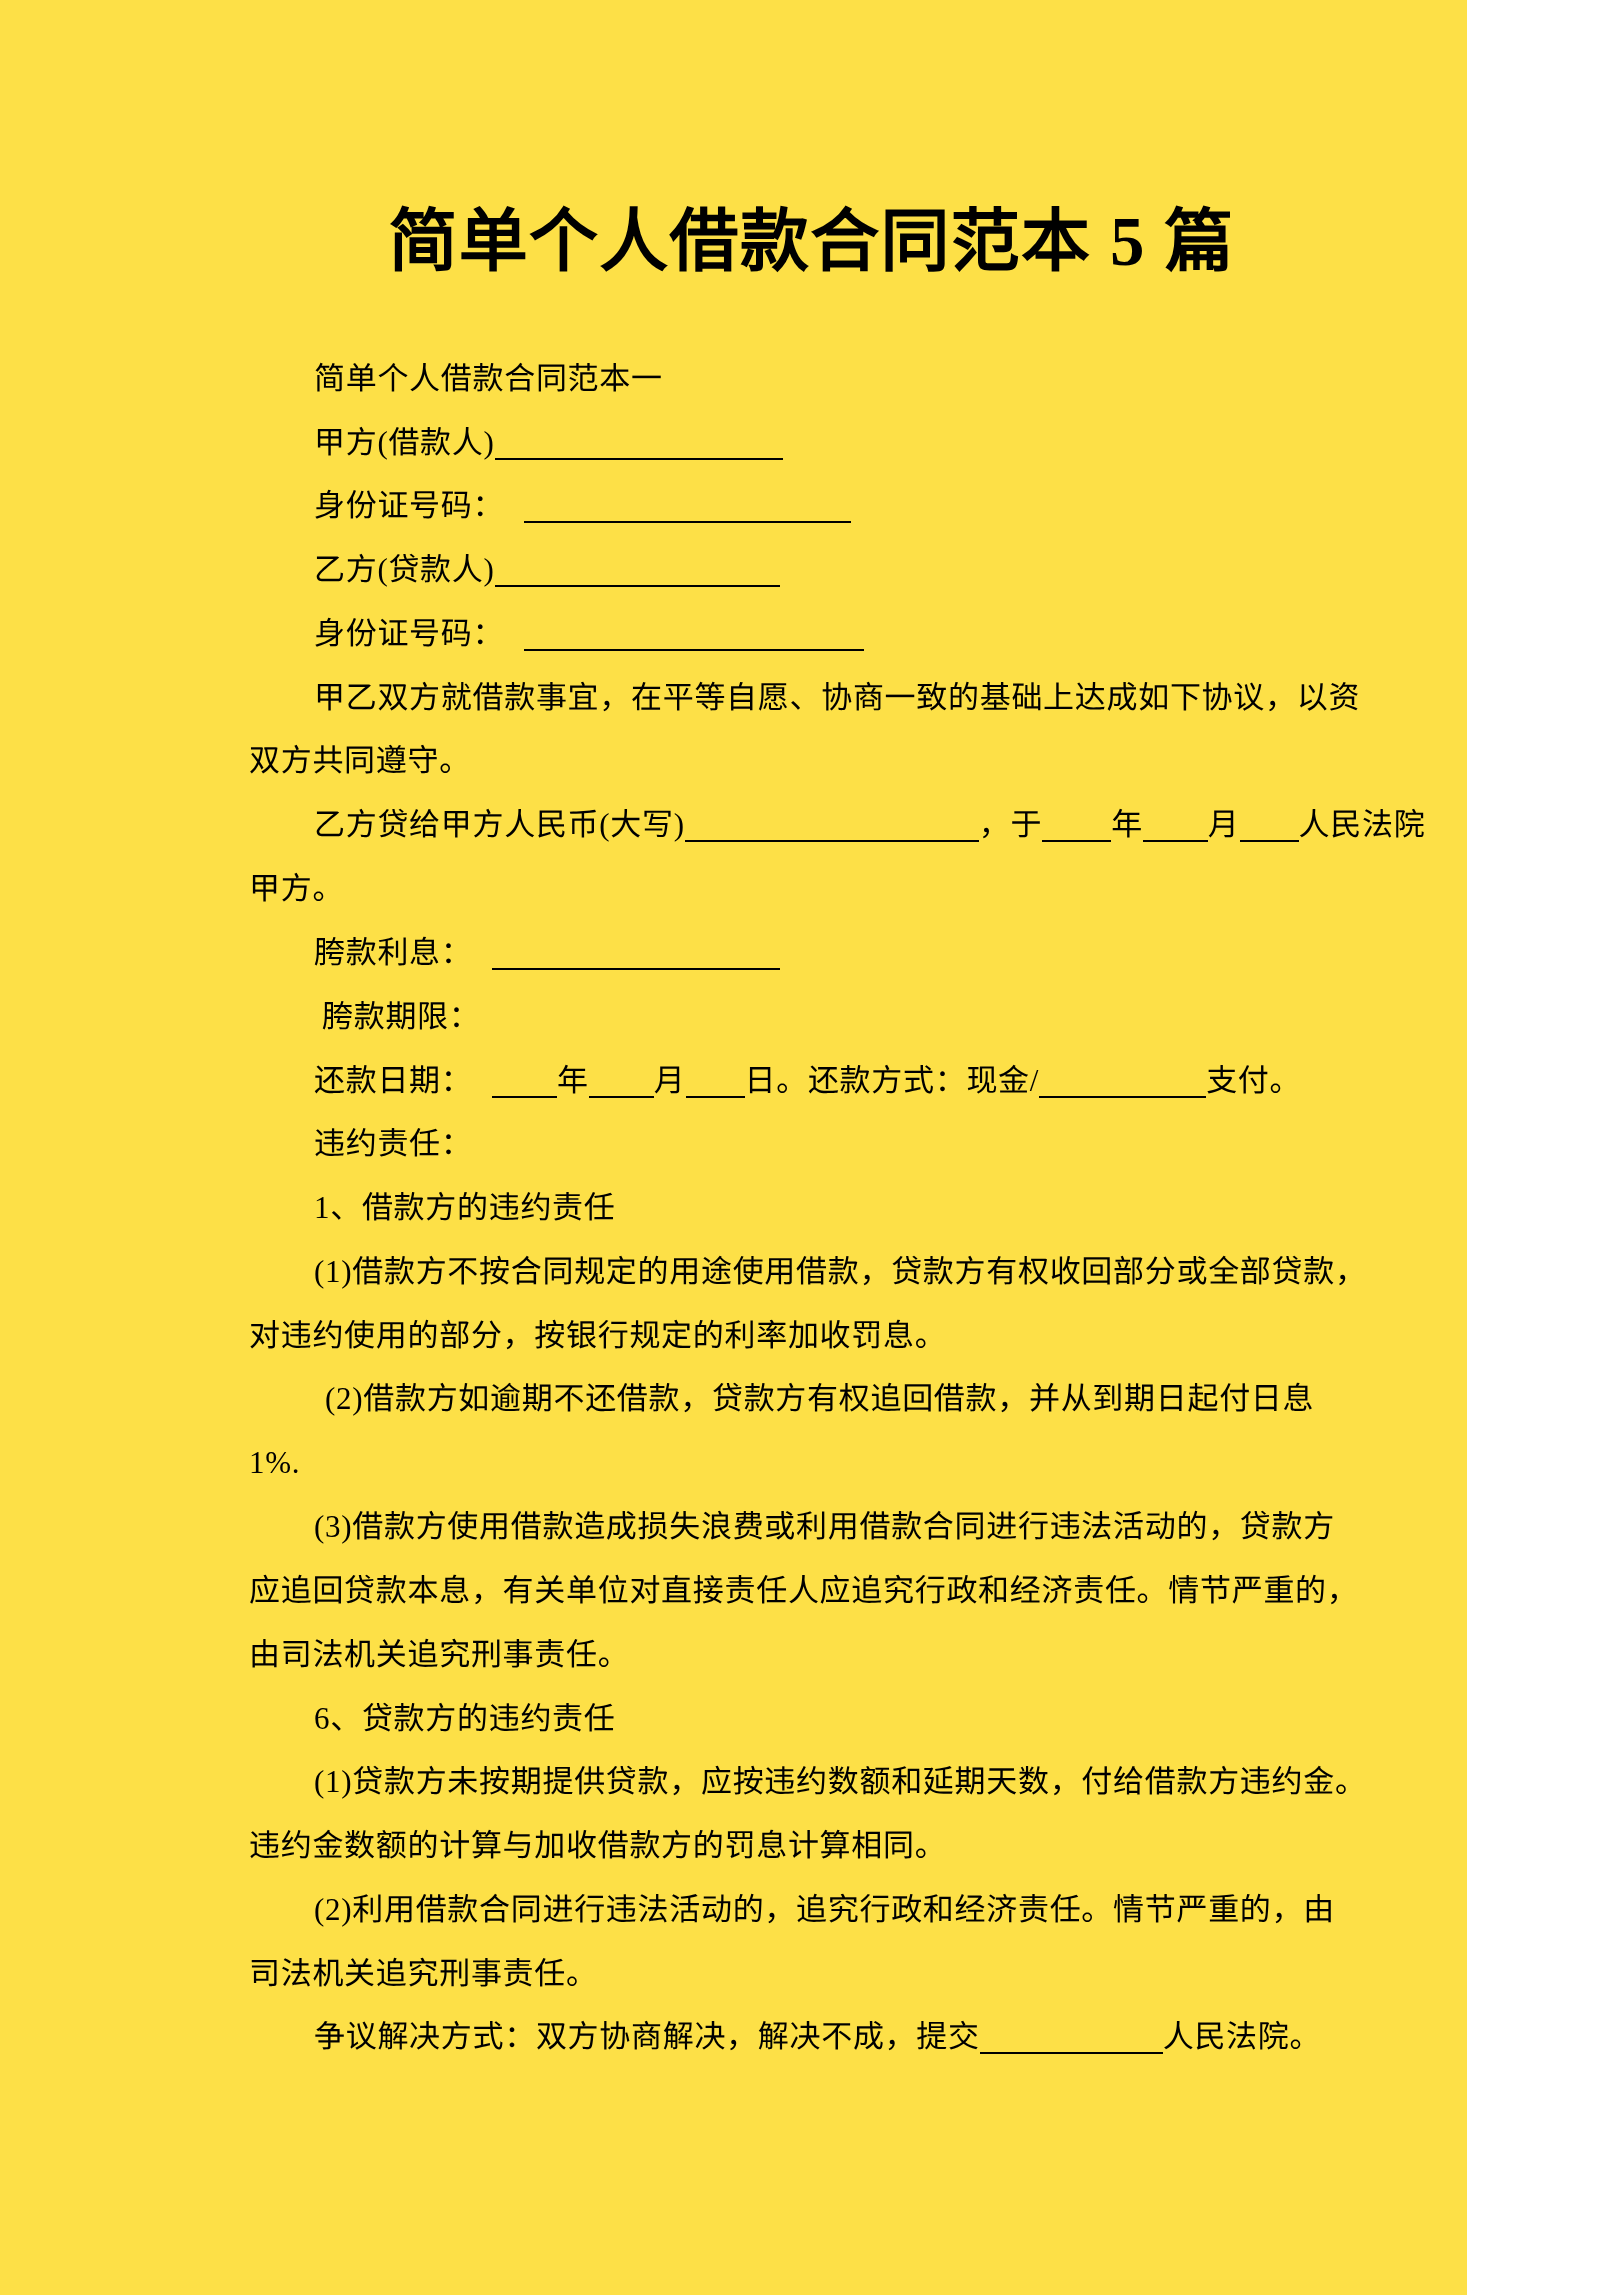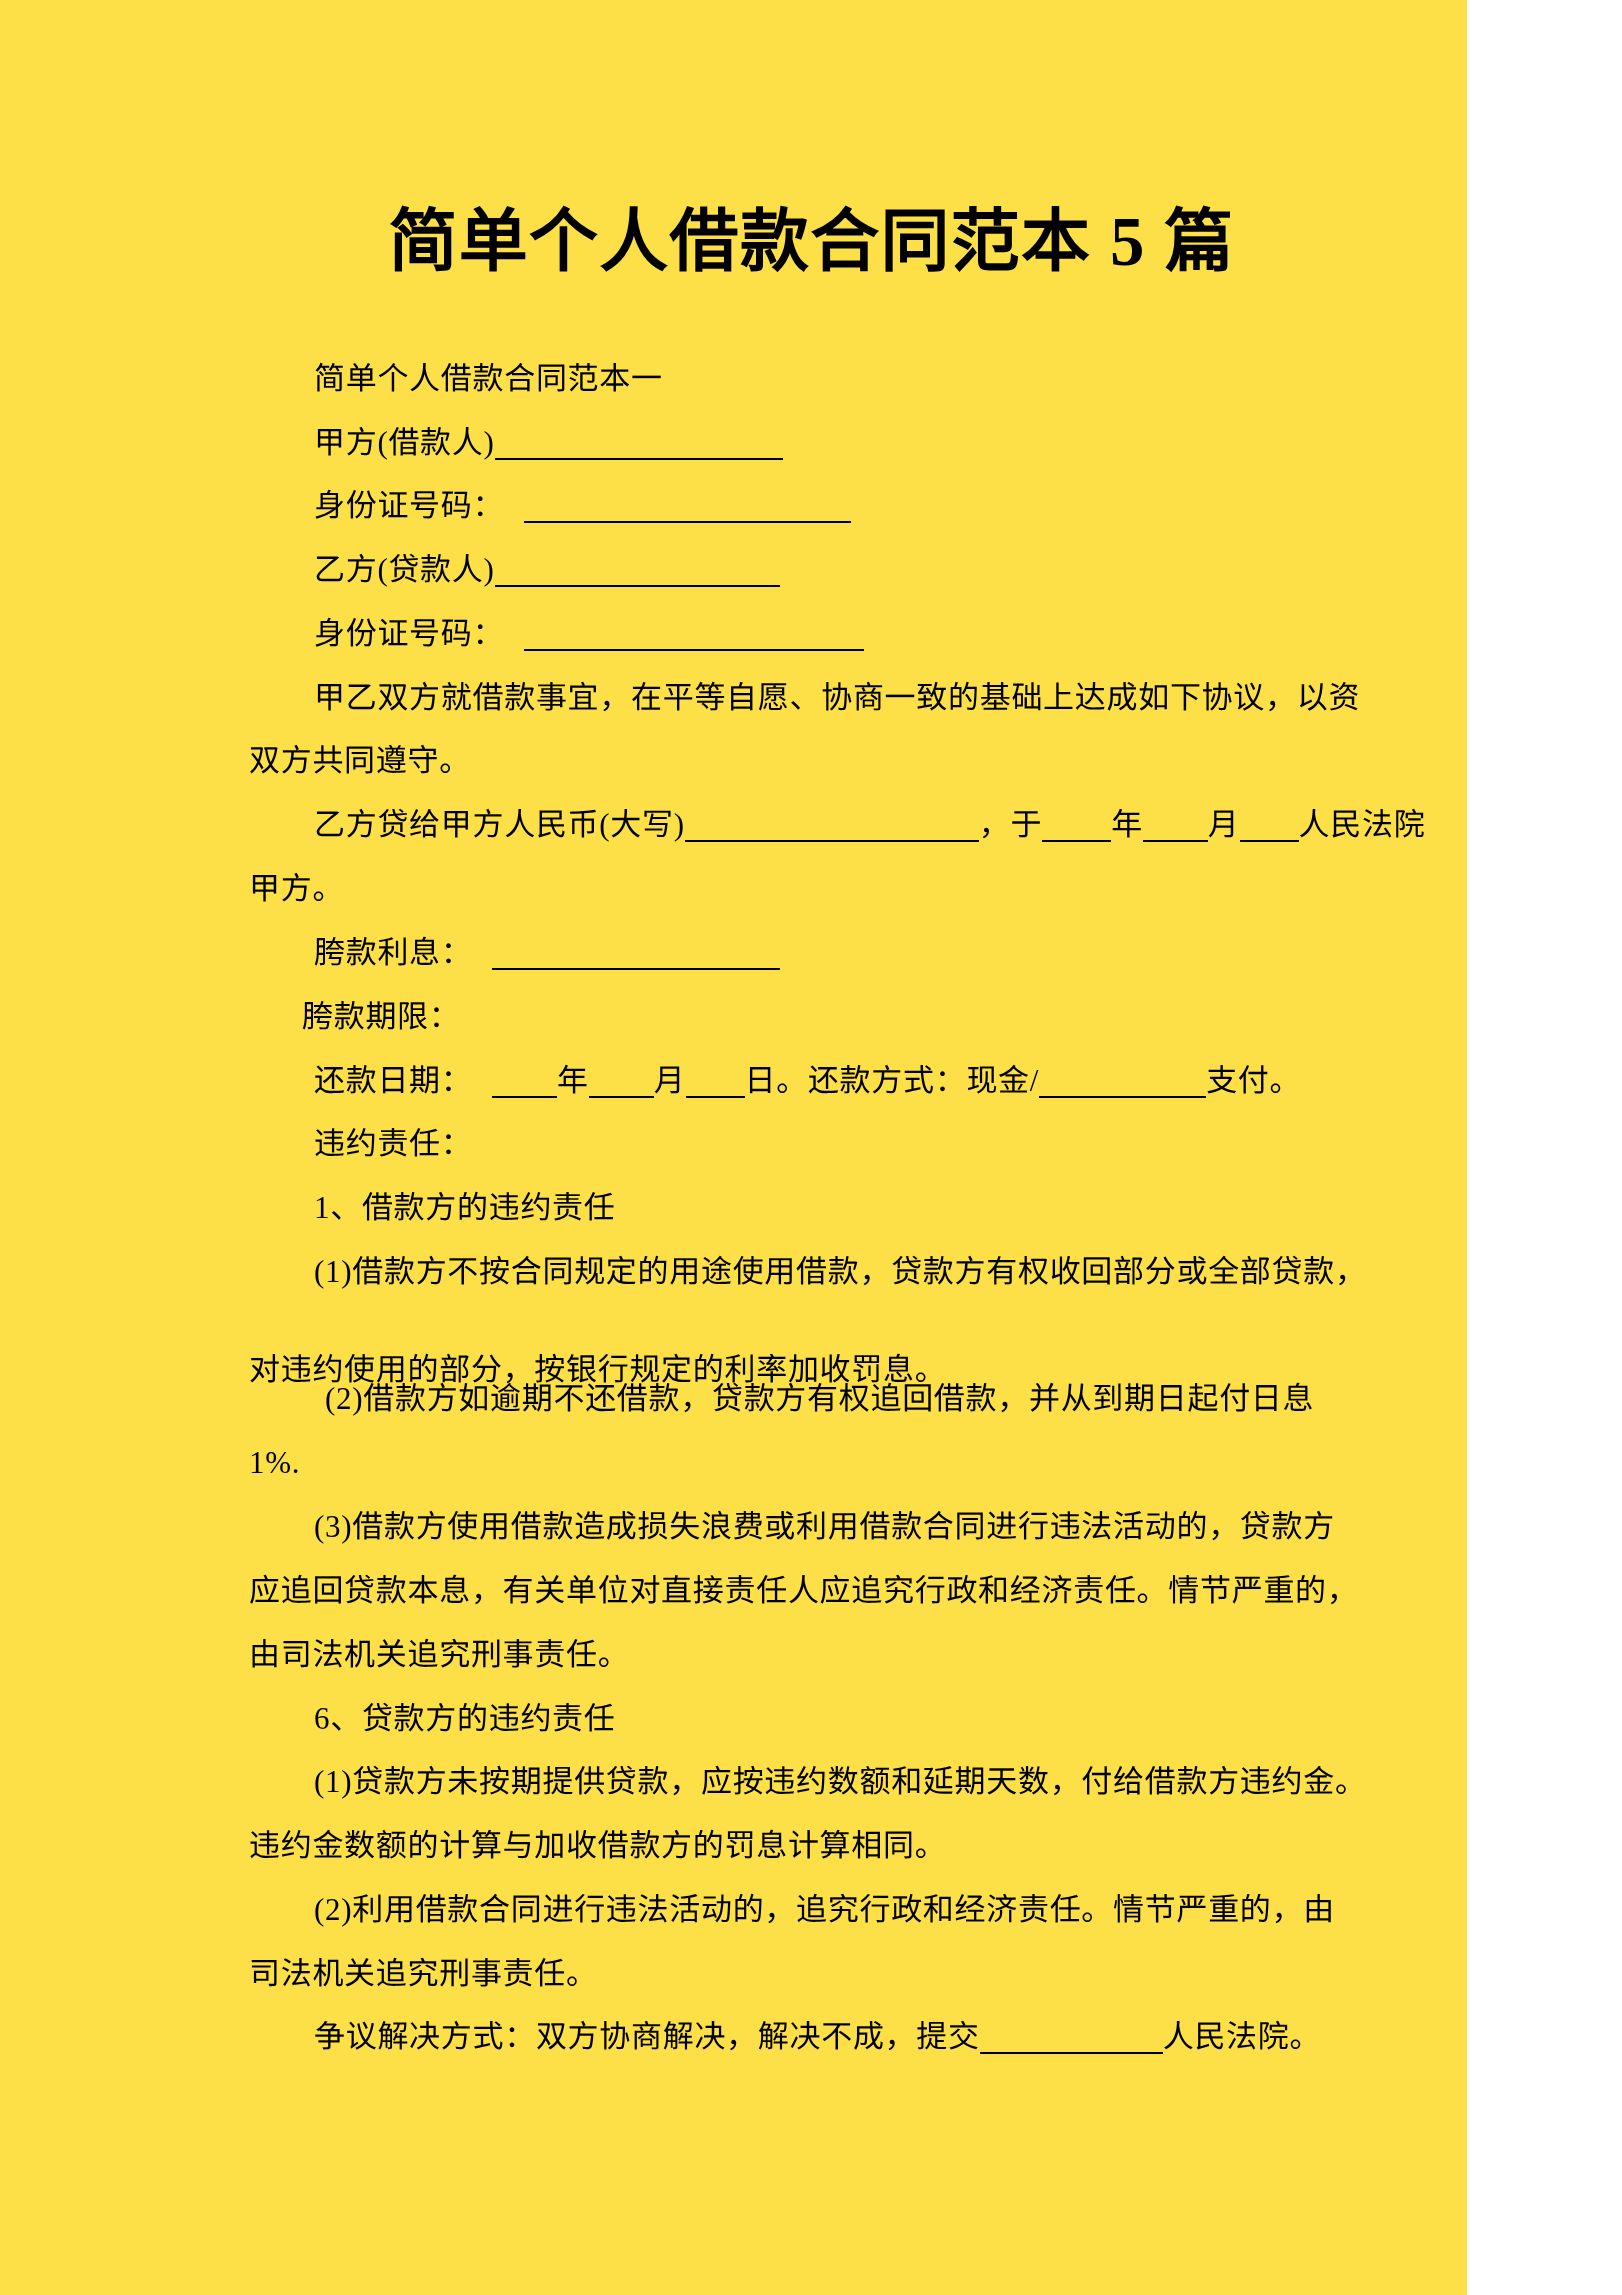--- a/index.html
+++ b/index.html
@@ -55,26 +55,26 @@
       <div class="line" style="top: 361px; left: 314px;"><span>简单个人借款合同范本一</span></div>
       <div class="line" style="top: 425px; left: 314px;"><span>甲方(借款人)</span><span class="u" style="width: 288px;"></span></div>
       <div class="line" style="top: 488px; left: 314px;"><span>身份证号码：</span><span class="g" style="width: 19.6px;"></span><span class="u" style="width: 327px;"></span></div>
       <div class="line" style="top: 552px; left: 314px;"><span>乙方(贷款人)</span><span class="u" style="width: 285px;"></span></div>
       <div class="line" style="top: 616px; left: 314px;"><span>身份证号码：</span><span class="g" style="width: 19.6px;"></span><span class="u" style="width: 340px;"></span></div>
       <div class="line" style="top: 680px; left: 314px;"><span>甲乙双方就借款事宜，在平等自愿、协商一致的基础上达成如下协议，以资</span></div>
       <div class="line" style="top: 743px; left: 249px;"><span>双方共同遵守。</span></div>
       <div class="line" style="top: 807px; left: 314px;"><span>乙方贷给甲方人民币(大写)</span><span class="u" style="width: 294px;"></span><span>，于</span><span class="u" style="width: 69px;"></span><span>年</span><span class="u" style="width: 65px;"></span><span>月</span><span class="u" style="width: 59px;"></span><span>人民法院</span></div>
       <div class="line" style="top: 871px; left: 249px;"><span>甲方。</span></div>
       <div class="line" style="top: 935px; left: 314px;"><span>胯款利息：</span><span class="g" style="width: 19.6px;"></span><span class="u" style="width: 288px;"></span></div>
-      <div class="line" style="top: 999px; left: 302px;"><span>胯款期限：</span></div>
+      <div class="line" style="top: 999px; left: 322px;"><span>胯款期限：</span></div>
       <div class="line" style="top: 1063px; left: 314px;"><span>还款日期：</span><span class="g" style="width: 19.6px;"></span><span class="u" style="width: 65px;"></span><span>年</span><span class="u" style="width: 65px;"></span><span>月</span><span class="u" style="width: 59px;"></span><span>日。还款方式：现金/</span><span class="u" style="width: 167px;"></span><span>支付。</span></div>
       <div class="line" style="top: 1126px; left: 314px;"><span>违约责任：</span></div>
       <div class="line" style="top: 1190px; left: 314px;"><span>1、借款方的违约责任</span></div>
       <div class="line" style="top: 1254px; left: 314px;"><span>(1)借款方不按合同规定的用途使用借款，贷款方有权收回部分或全部贷款，</span></div>
-      <div class="line" style="top: 1318px; left: 249px; margin-top: 34px;"><span>对违约使用的部分，按银行规定的利率加收罚息。</span></div>
+      <div class="line" style="top: 1318px; left: 249px;"><span>对违约使用的部分，按银行规定的利率加收罚息。</span></div>
       <div class="line" style="top: 1381px; left: 314px; margin-left: 11px;"><span>(2)借款方如逾期不还借款，贷款方有权追回借款，并从到期日起付日息</span></div>
       <div class="line" style="top: 1445px; left: 249px;"><span>1%.</span></div>
       <div class="line" style="top: 1509px; left: 314px;"><span>(3)借款方使用借款造成损失浪费或利用借款合同进行违法活动的，贷款方</span></div>
       <div class="line" style="top: 1573px; left: 249px;"><span>应追回贷款本息，有关单位对直接责任人应追究行政和经济责任。情节严重的，</span></div>
       <div class="line" style="top: 1637px; left: 249px;"><span>由司法机关追究刑事责任。</span></div>
       <div class="line" style="top: 1701px; left: 314px;"><span>6、贷款方的违约责任</span></div>
       <div class="line" style="top: 1764px; left: 314px;"><span>(1)贷款方未按期提供贷款，应按违约数额和延期天数，付给借款方违约金。</span></div>
       <div class="line" style="top: 1828px; left: 249px;"><span>违约金数额的计算与加收借款方的罚息计算相同。</span></div>
       <div class="line" style="top: 1892px; left: 314px;"><span>(2)利用借款合同进行违法活动的，追究行政和经济责任。情节严重的，由</span></div>
       <div class="line" style="top: 1956px; left: 249px;"><span>司法机关追究刑事责任。</span></div>

